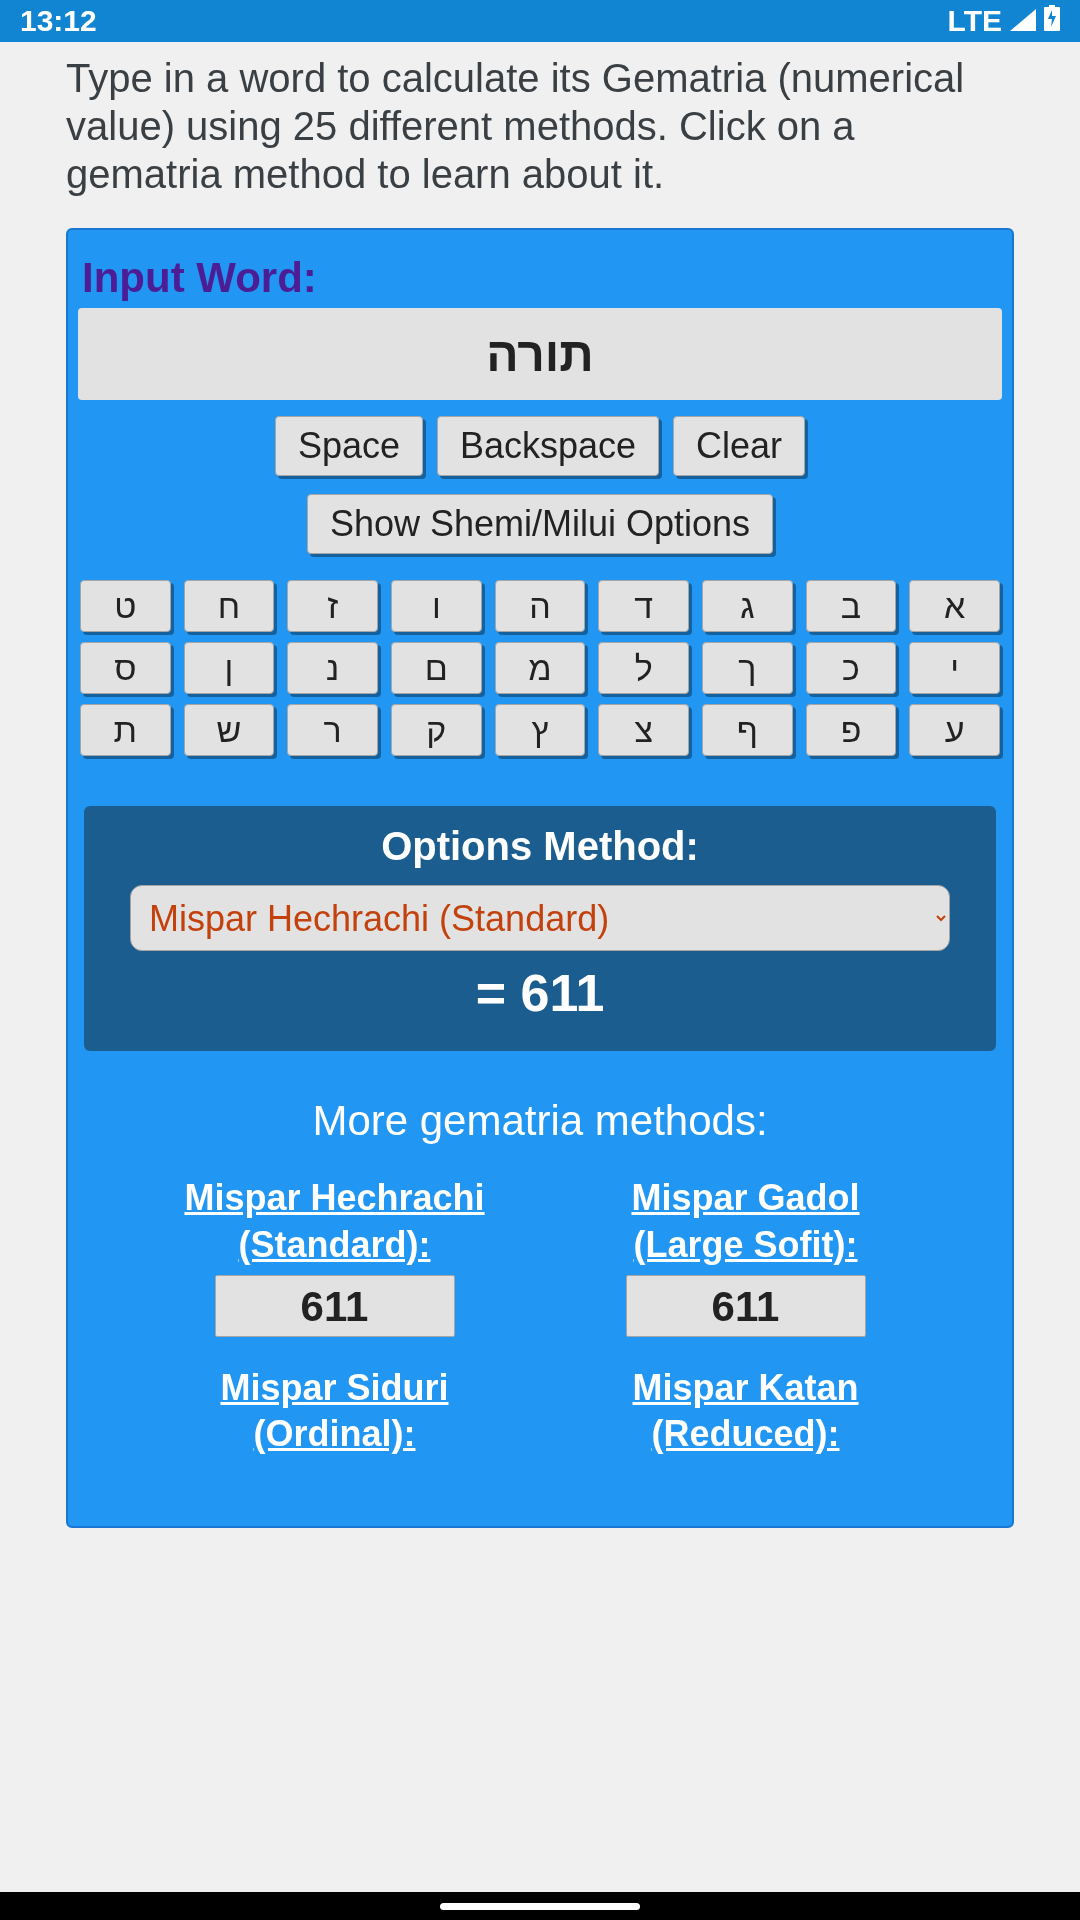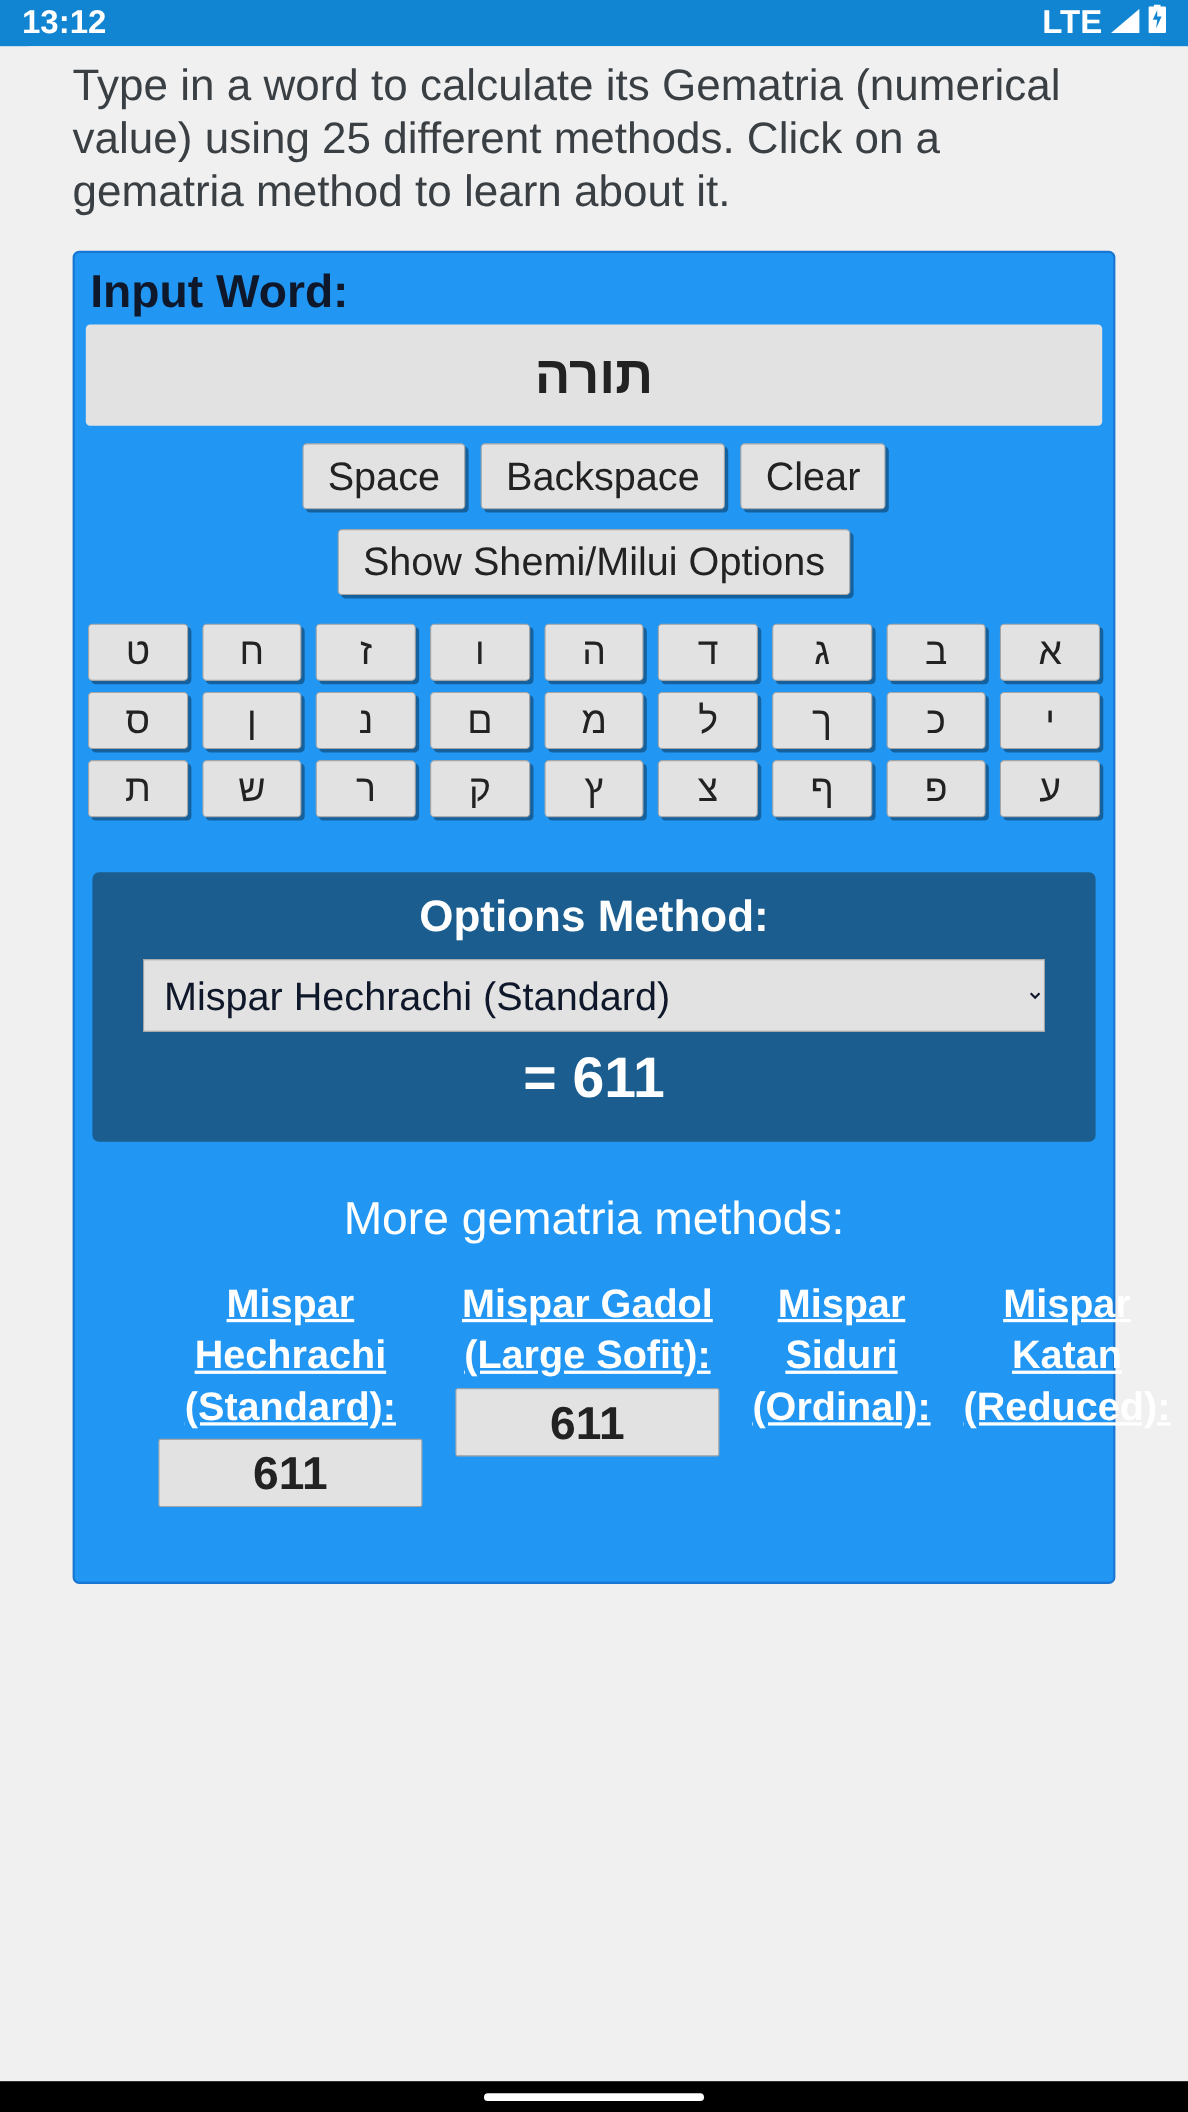--- a/index.html
+++ b/index.html
@@ -41,24 +41,24 @@
   }
 
   .calc-panel {
     background: #2196f3;
     border: 2px solid #1976d2;
     border-radius: 6px;
     padding: 6px 10px 40px 10px;
   }
 
   .input-label {
-    color: #0f172a;
+    color: #4c1d95;
     font-size: 42px;
     font-weight: 700;
-    margin: 5px 0 6px 4px;
+    margin: 18px 0 6px 4px;
   }
 
   .input-field {
     width: 100%;
     height: 92px;
     background: #e2e2e2;
     border: none;
     border-radius: 4px;
     text-align: center;
     font-size: 48px;
@@ -118,42 +118,42 @@
     font-weight: 700;
     margin-bottom: 16px;
   }
   .method-select {
     width: 100%;
     height: 66px;
     background: #e2e2e2;
     border: 1px solid #a5a5a5;
     font-size: 36px;
     padding: 0 14px;
-    color: #0f172a;
-    border-radius: 0;
+    color: #c2410c;
+    border-radius: 12px;
   }
   .result {
     color: #fff;
     font-size: 52px;
     font-weight: 700;
     margin-top: 12px;
   }
 
   .more-label {
     color: #fff;
     font-size: 42px;
     font-weight: 400;
     text-align: center;
     margin-top: 46px;
     margin-bottom: 30px;
   }
 
   .methods-grid {
     display: grid;
-    grid-template-columns: 1fr 1fr 1fr 1fr;
+    grid-template-columns: 1fr 1fr;
     column-gap: 30px;
     row-gap: 0;
     padding: 0 66px;
   }
   .method-item { text-align: center; margin-bottom: 28px; }
   .method-name {
     color: #fff;
     font-size: 36px;
     font-weight: 700;
     text-decoration: underline;

